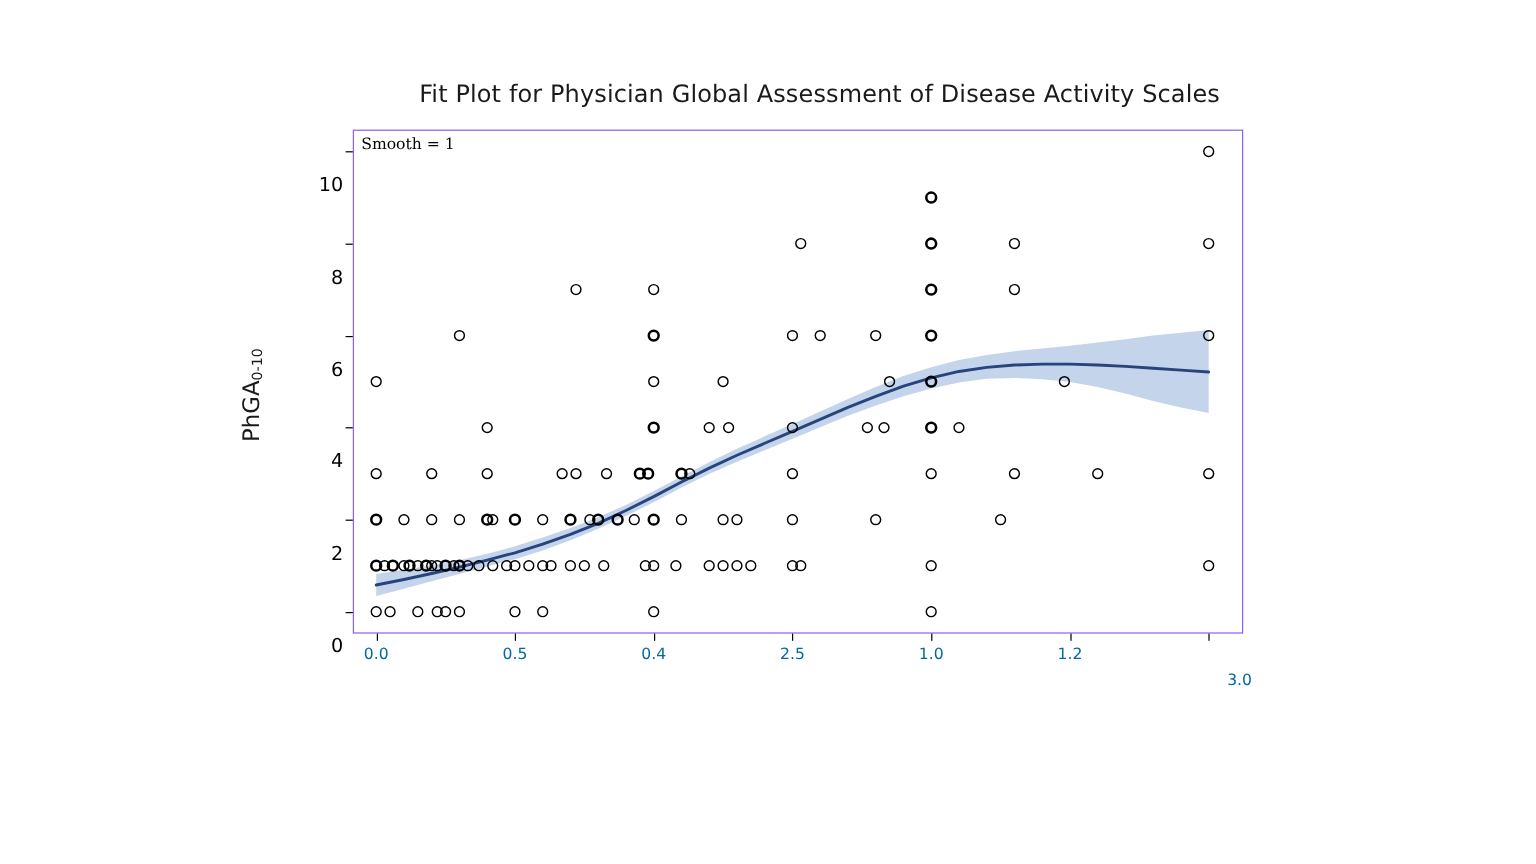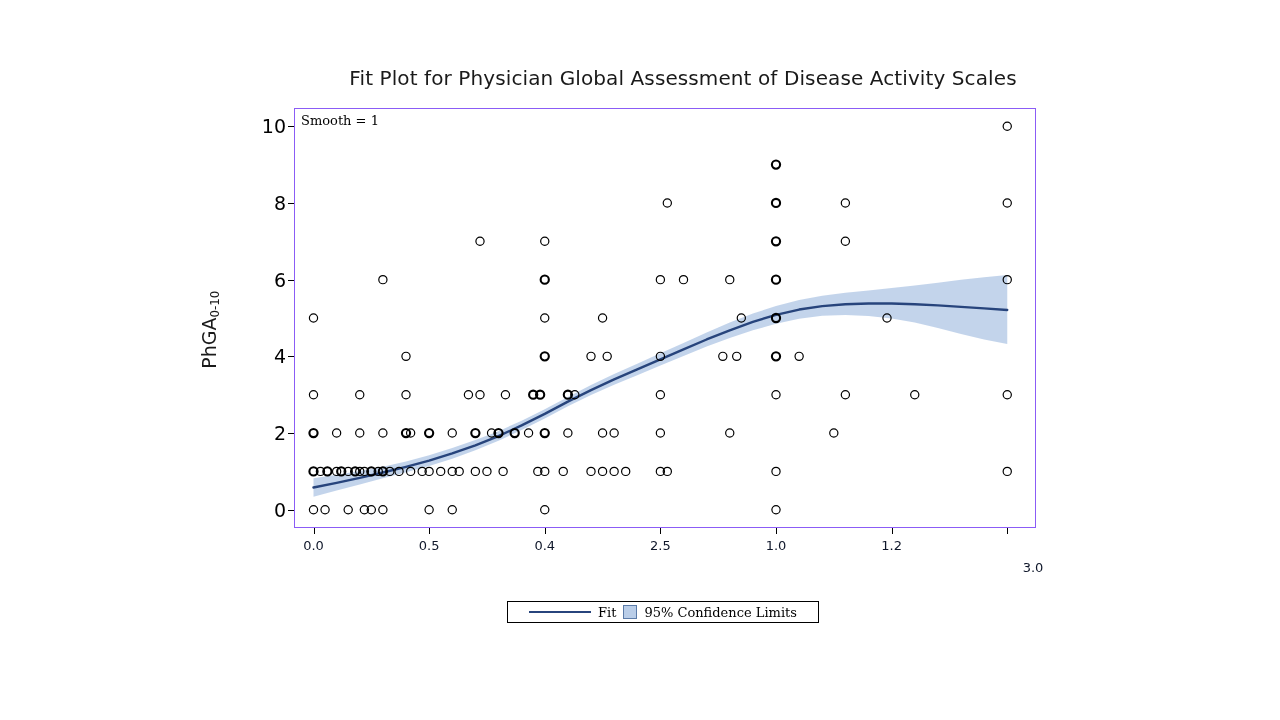--- a/index.html
+++ b/index.html
@@ -56,39 +56,40 @@
     position: absolute;
     left: 0;
     top: 0;
   }
   .ytick-wrap {
     position: absolute;
     left: 246px;
     width: 40px;
     text-align: right;
     font-family: "DejaVu Sans", sans-serif;
-    font-size: 19px;
+    font-size: 16px;
     color: #000;
     transform: translateY(-50%);
+    margin-top: 28px;
   }
   .ytick-mark {
     position: absolute;
     left: 288px;
     width: 6px;
     height: 1px;
     background: #000;
   }
   .xtick-wrap {
     position: absolute;
     top: 538px;
     width: 50px;
     text-align: center;
     font-family: "DejaVu Sans", sans-serif;
     font-size: 13px;
-    color: #0f172a;
+    color: #0369a1;
     transform: translateX(-25px);
   }
   .xtick-mark {
     position: absolute;
     top: 528px;
     width: 1px;
     height: 6px;
     background: #000;
   }
   #y-axis-title {
@@ -312,20 +313,14 @@
       <div class="xtick-mark" style="left: 891.625px;"></div>
       <div class="xtick-wrap" style="left: 1033px; margin-top: 22px;">3.0</div>
       <div class="xtick-mark" style="left: 1007.25px;"></div>
     </div>
 
   <div id="y-axis-title">
     <span>PhGA</span><sub>0-10</sub>
   </div>
 
 
-  <div id="legend">
-    <span class="line-swatch"></span>
-    <span class="lgd-text">Fit</span>
-    <span class="box-swatch"></span>
-    <span class="lgd-text">95% Confidence Limits</span>
-  </div>
 
 </div>
 
 </body></html>

